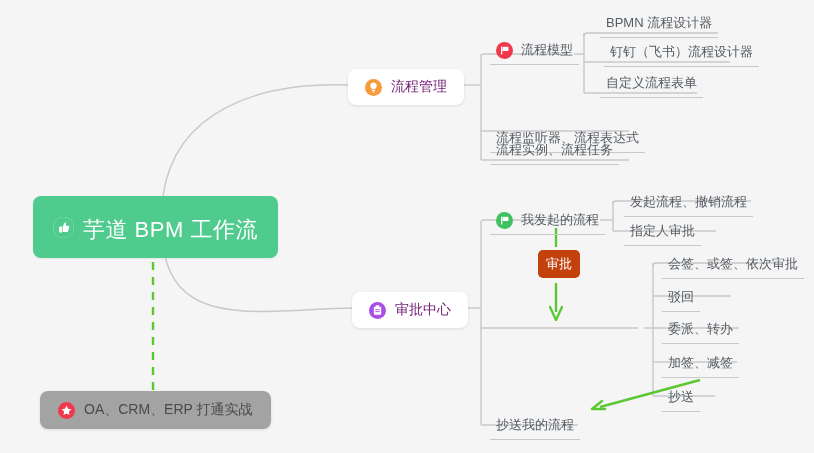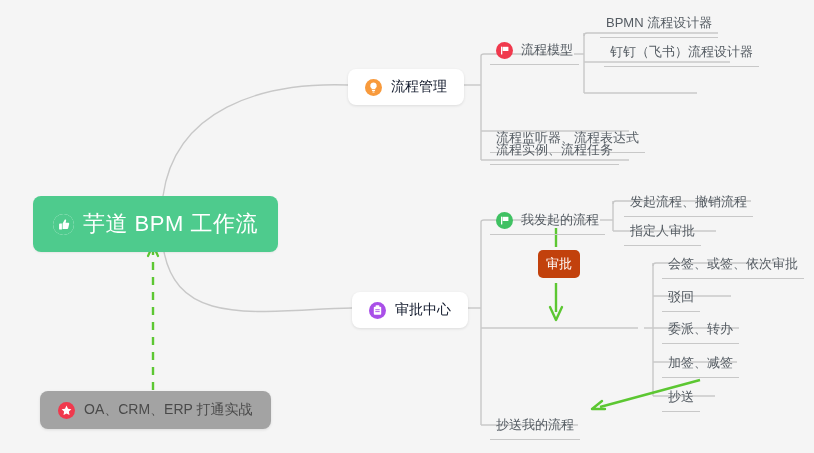--- a/index.html
+++ b/index.html
@@ -18,29 +18,29 @@
   
   .root{
     background:#4ecb8d;
     border-radius:8px;
     color:#ffffff;
     font-size:22px;
     padding:13px 20px;
     display:flex;align-items:center;gap:9px;
     box-shadow:0 1px 2px rgba(0,0,0,.06);
   }
-  .root .label{letter-spacing:.5px;}
+  .root .label{letter-spacing:.5px;margin-top:6px;}
 
   
   .card{
     background:#ffffff;
     border-radius:8px;
     padding:9px 17px;
     font-size:14px;
-    color:#0f172a;
+    color:#701a75;
     display:flex;align-items:center;gap:9px;
     box-shadow:0 1px 3px rgba(0,0,0,.10);
     text-align:center;
   }
 
   
   .leaf{
     font-size:13px;
     color:#555c63;
     padding:3px 6px 5px 6px;
@@ -178,20 +178,23 @@
     </span>
     <span>流程模型</span>
   </div>
 
   <div class="node leaf" style="left: 600px; top: 11px; border-bottom: 1px solid rgb(200, 200, 200);">
     <span>BPMN 流程设计器</span>
   </div>
   <div class="node leaf" style="left: 604px; top: 40px; border-bottom: 1px solid rgb(200, 200, 200);">
     <span>钉钉（飞书）流程设计器</span>
   </div>
+  <div class="node leaf" style="left: 600px; top: 71px; border-bottom: 1px solid rgb(200, 200, 200);">
+    <span>自定义流程表单</span>
+  </div>
 
   <div class="node leaf" style="left: 490px; top: 126px; border-bottom: 1px solid rgb(200, 200, 200);">
     <span>流程监听器、流程表达式</span>
   </div>
   <div class="node card" style="left:352px;top:292px;">
     <span class="ic">
       <svg width="17" height="17" viewBox="0 0 17 17">
         <circle cx="8.5" cy="8.5" r="8.5" fill="#a94fe8"></circle>
         <rect x="4.8" y="4.7" width="7.4" height="8" rx="1" fill="#fff"></rect>
         <rect x="6.6" y="3.3" width="3.8" height="2" rx=".7" fill="#fff"></rect>

